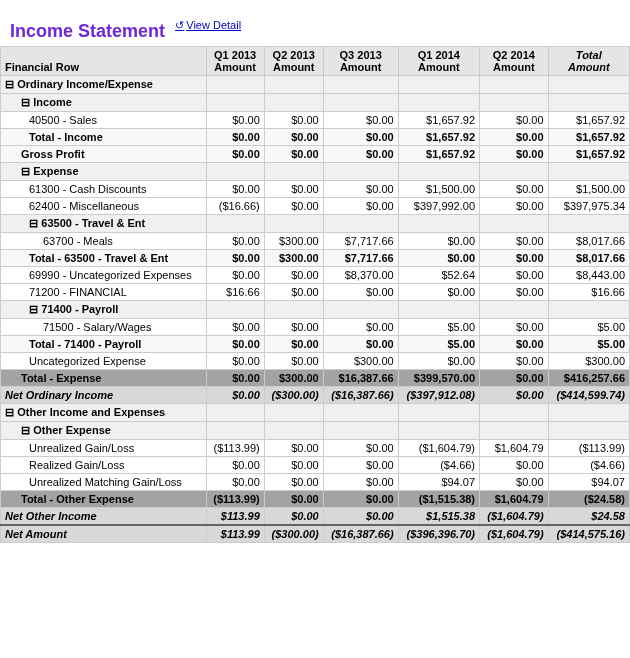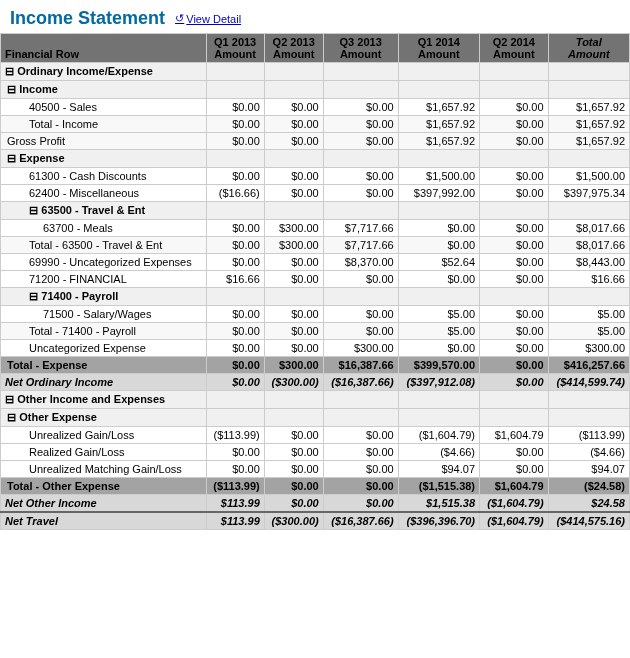--- a/index.html
+++ b/index.html
@@ -12,21 +12,22 @@
     }
     .header {
       padding: 8px 10px 4px 10px;
       display: flex;
       align-items: center;
       gap: 10px;
     }
     .header h1 {
       font-size: 18px;
       font-weight: bold;
-      color: #0369a1;
+      color: #6d28d9;
+      margin-top: 13px;
     }
     .view-detail-link {
       font-size: 11px;
       color: #0000cc;
       text-decoration: underline;
       cursor: pointer;
       display: flex;
       align-items: center;
       gap: 2px;
     }
@@ -34,46 +35,46 @@
       width: 100%;
       border-collapse: collapse;
       font-size: 11px;
     }
     th, td {
       border: 1px solid #ccc;
       padding: 2px 4px;
       white-space: nowrap;
     }
     th {
-      background: #737373;
+      background: #e5e5e5;
       font-weight: bold;
       text-align: center;
       vertical-align: bottom;
     }
     th.left { text-align: left; }
     td.label { text-align: left; }
     td.num { text-align: right; }
     tr.section-header td {
       background: #f0f0f0;
       font-weight: bold;
     }
     tr.subtotal td {
-      font-weight: normal;
+      font-weight: bold;
       background: #f8f8f8;
     }
     tr.total-row td {
       font-weight: bold;
       background: #a3a3a3;
     }
     tr.net-row td {
       font-weight: bold;
       background: #d8d8d8;
       font-style: italic;
     }
-    .indent1 { padding-left: 6px; }
+    .indent1 { padding-left: 20px; }
     .indent2 { padding-left: 28px; }
     .indent3 { padding-left: 42px; }
   </style>
 </head>
 <body>
 
 <div class="header">
   <h1>Income Statement</h1>
   <a class="view-detail-link">
     <span>↺</span>
@@ -322,21 +323,21 @@
       <tr class="net-row">
         <td class="label ">Net Other Income</td>
         <td class="num">$113.99</td>
         <td class="num">$0.00</td>
         <td class="num">$0.00</td>
         <td class="num">$1,515.38</td>
         <td class="num">($1,604.79)</td>
         <td class="num">$24.58</td>
       </tr>
       <tr class="net-row" style="border-top: 2px solid rgb(102, 102, 102);">
-        <td class="label ">Net Travel</td>
+        <td class="label ">Net Amount</td>
         <td class="num">$113.99</td>
         <td class="num">($300.00)</td>
         <td class="num">($16,387.66)</td>
         <td class="num">($396,396.70)</td>
         <td class="num">($1,604.79)</td>
         <td class="num">($414,575.16)</td>
       </tr>
     </tbody>
 </table>
 

